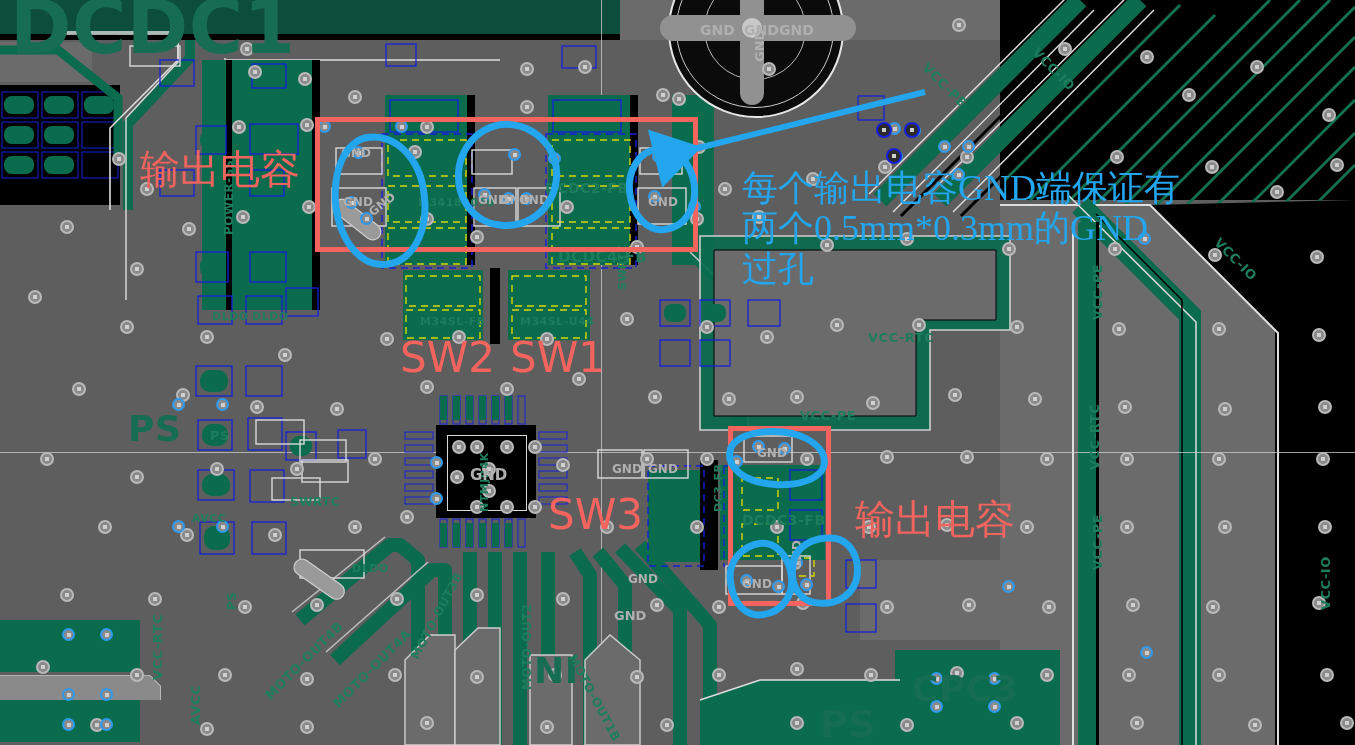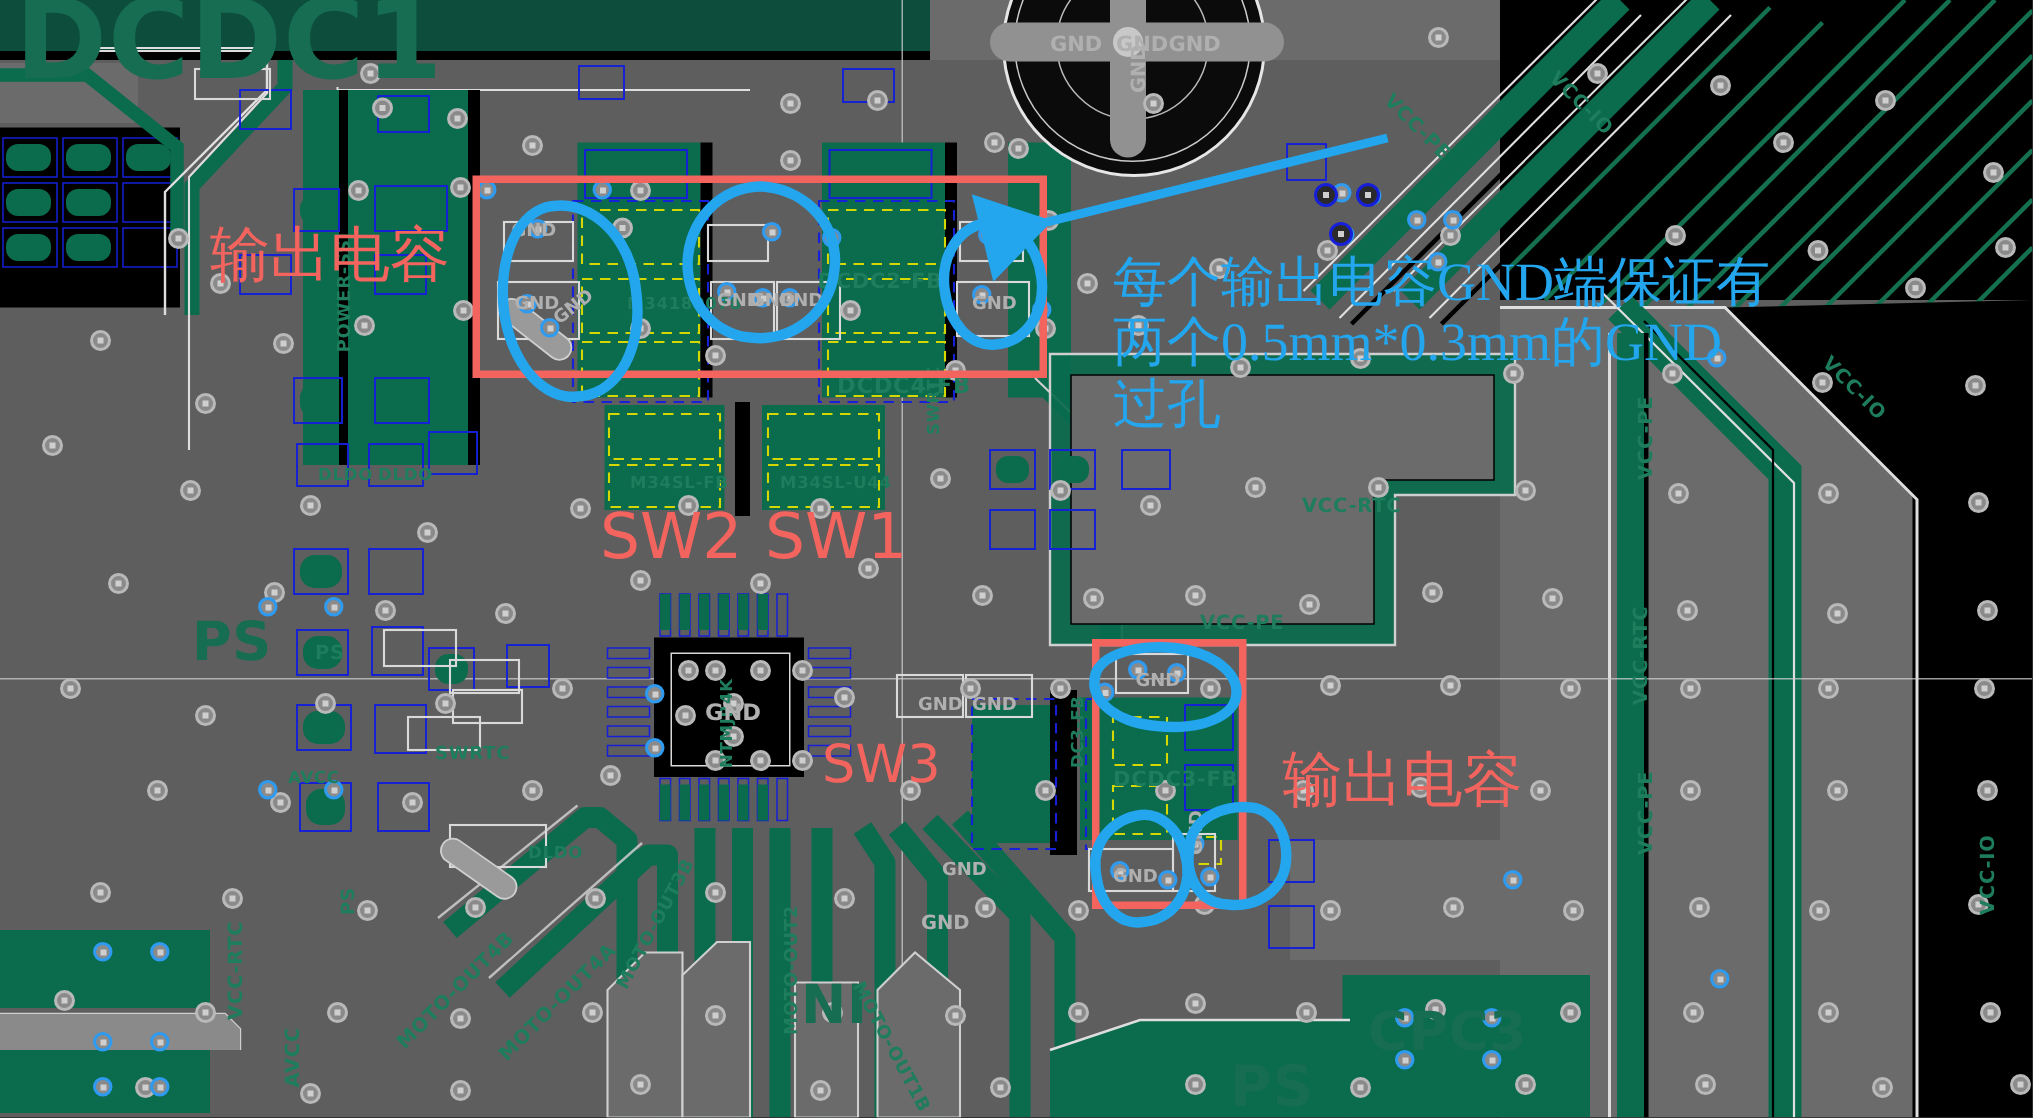--- a/index.html
+++ b/index.html
@@ -703,21 +703,21 @@
           <path d="M8,0 L0,5 L8,10 z" fill="#23a6ee"></path>
         </marker>
       </defs>
       <line id="arrow-line" x1="925" y1="92" x2="690" y2="150" stroke="#23a6ee" stroke-width="6" marker-end="url(#ah)"></line>
     </svg>
 
     <div id="red-texts">
         <div class="redtext" style="left: 140px; top: 142px; font-size: 40px; color: rgb(244, 100, 94);">输出电容</div>
         <div class="redtext" style="left: 400px; top: 333px; font-size: 42px; color: rgb(244, 100, 94);">SW2</div>
         <div class="redtext" style="left: 510px; top: 333px; font-size: 42px; color: rgb(244, 100, 94);">SW1</div>
-        <div class="redtext" style="left: 548px; top: 490px; font-size: 35px; color: rgb(244, 100, 94);">SW3</div>
+        <div class="redtext" style="left: 548px; top: 490px; font-size: 42px; color: rgb(244, 100, 94);">SW3</div>
         <div class="redtext" style="left: 855px; top: 492px; font-size: 40px; color: rgb(244, 100, 94);">输出电容</div>
       </div>
 
     <div class="bluetext" id="blue-note" style="left: 742px; top: 168px; font-size: 36px; color: rgb(35, 166, 238);">每个输出电容GND端保证有
 两个0.5mm*0.3mm的GND
 过孔</div>
   </div>
 
 </div>
 

